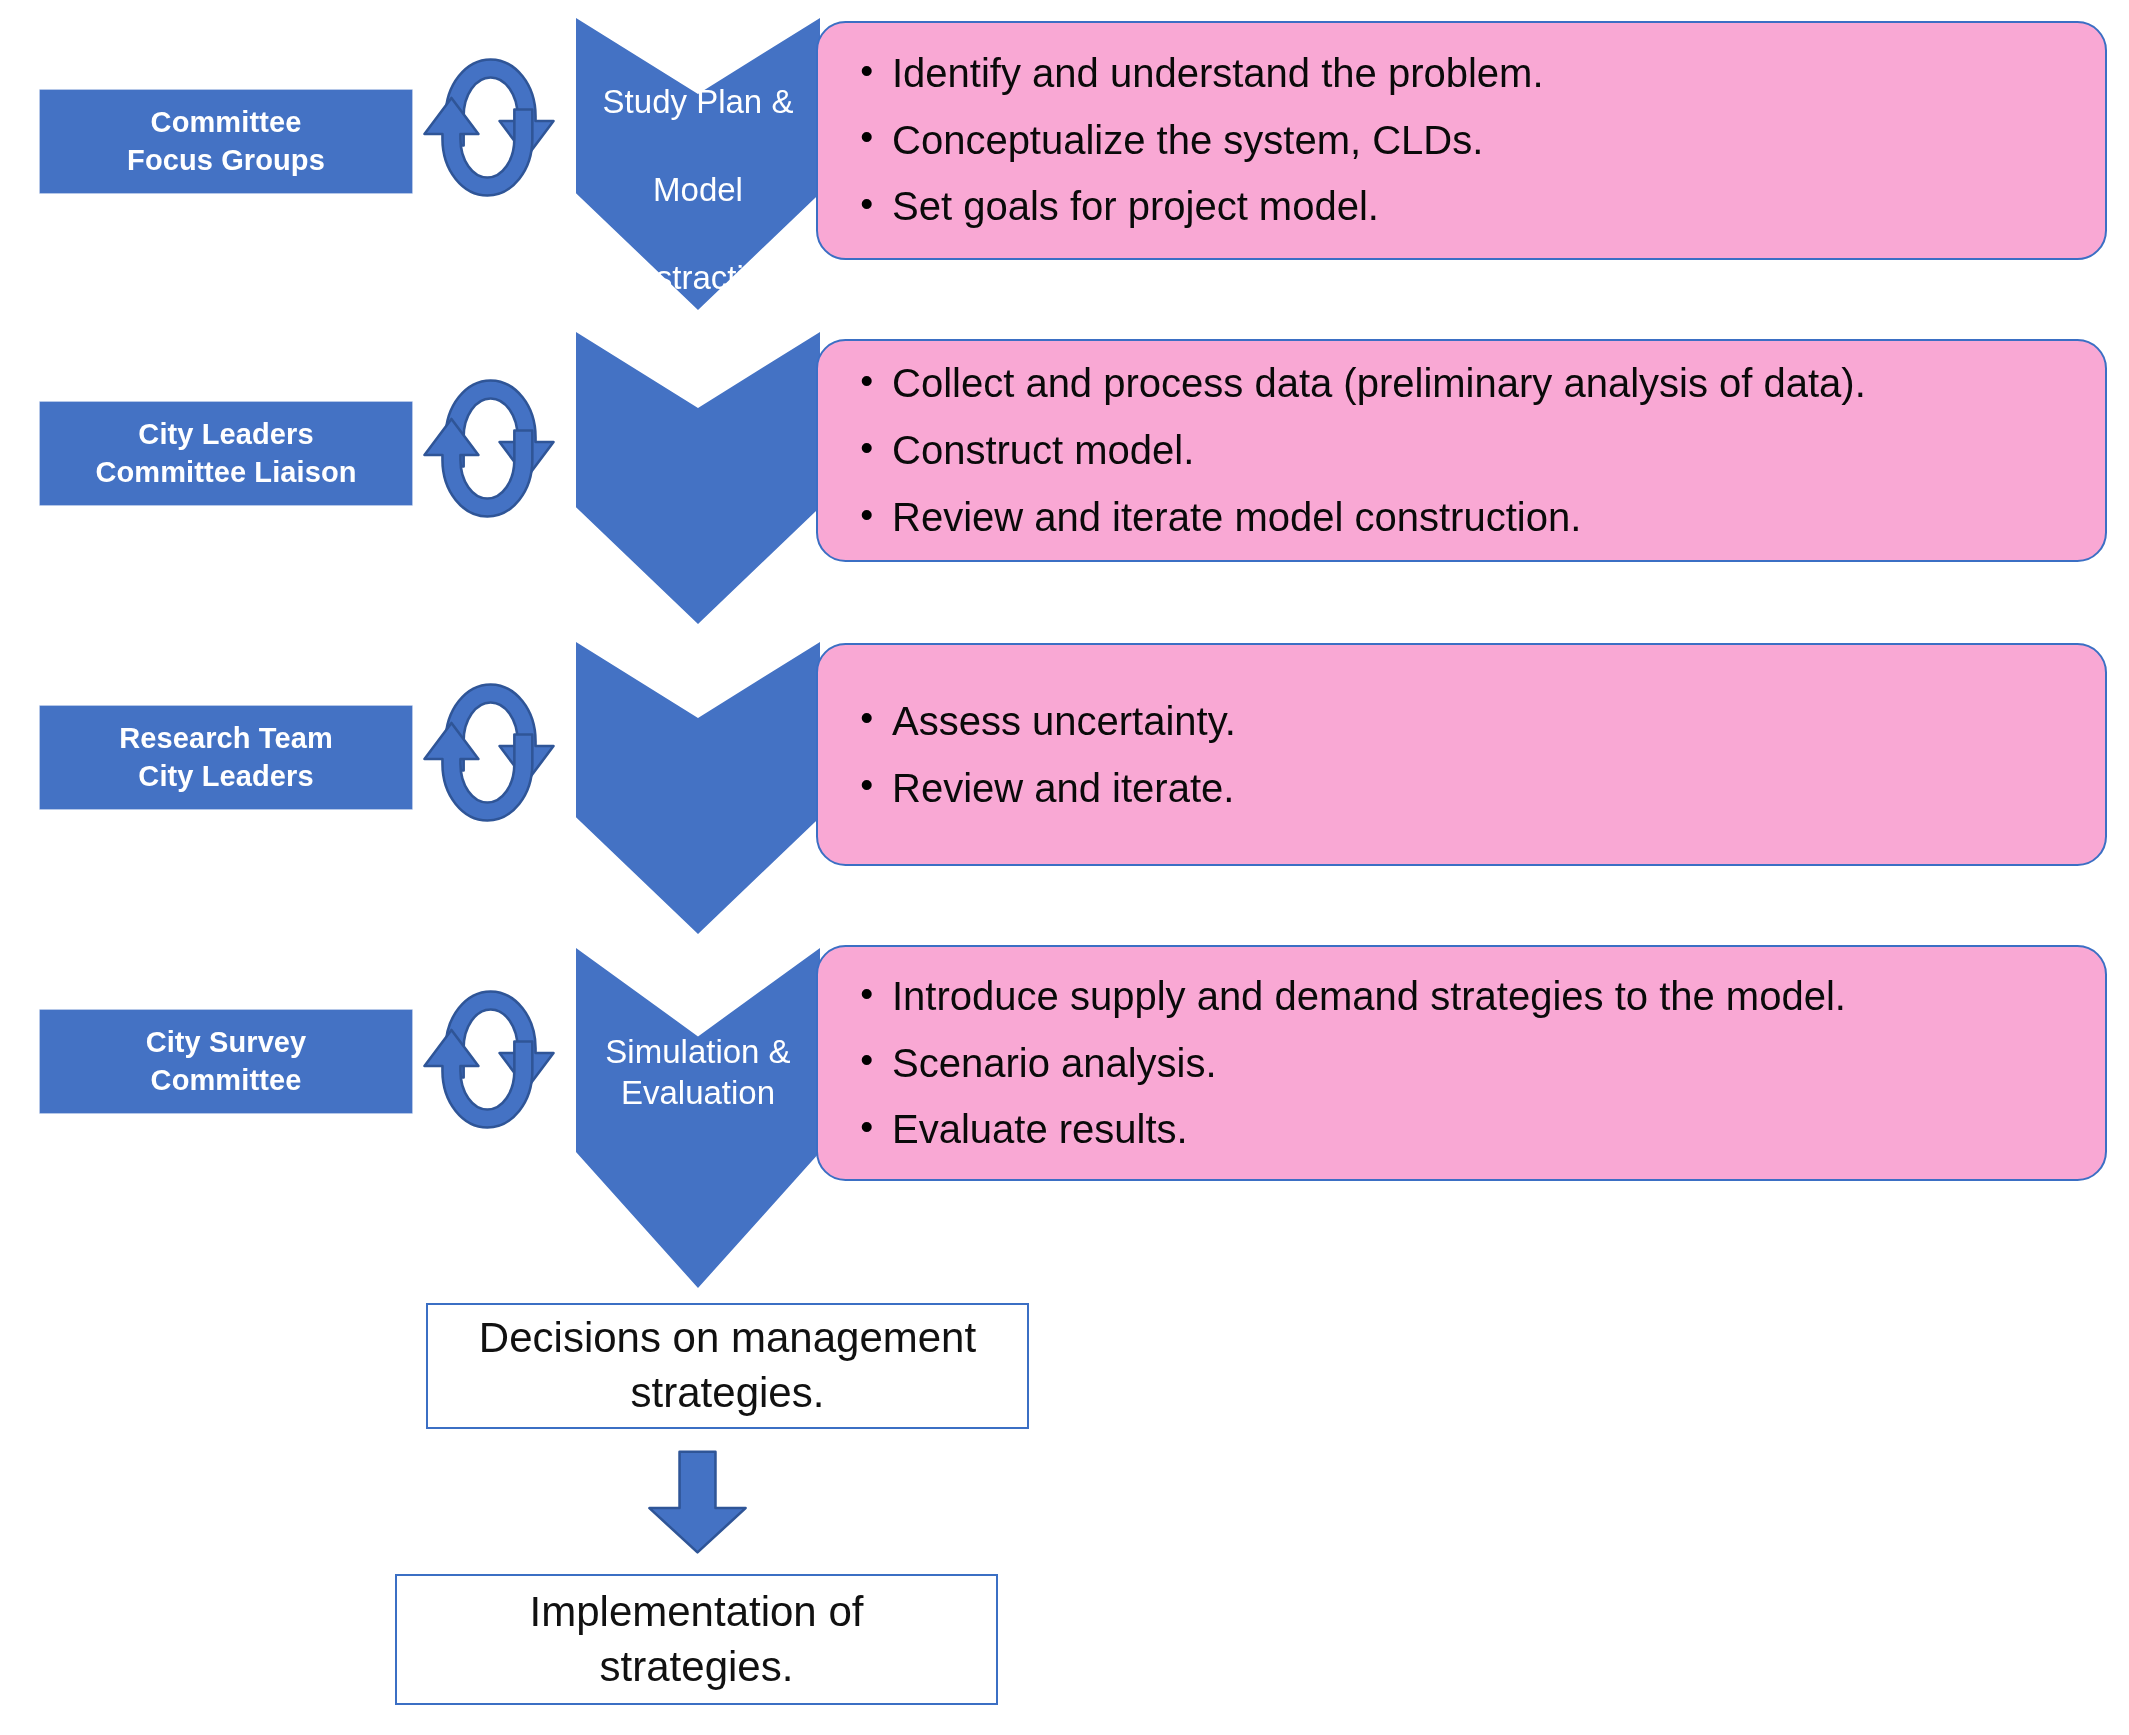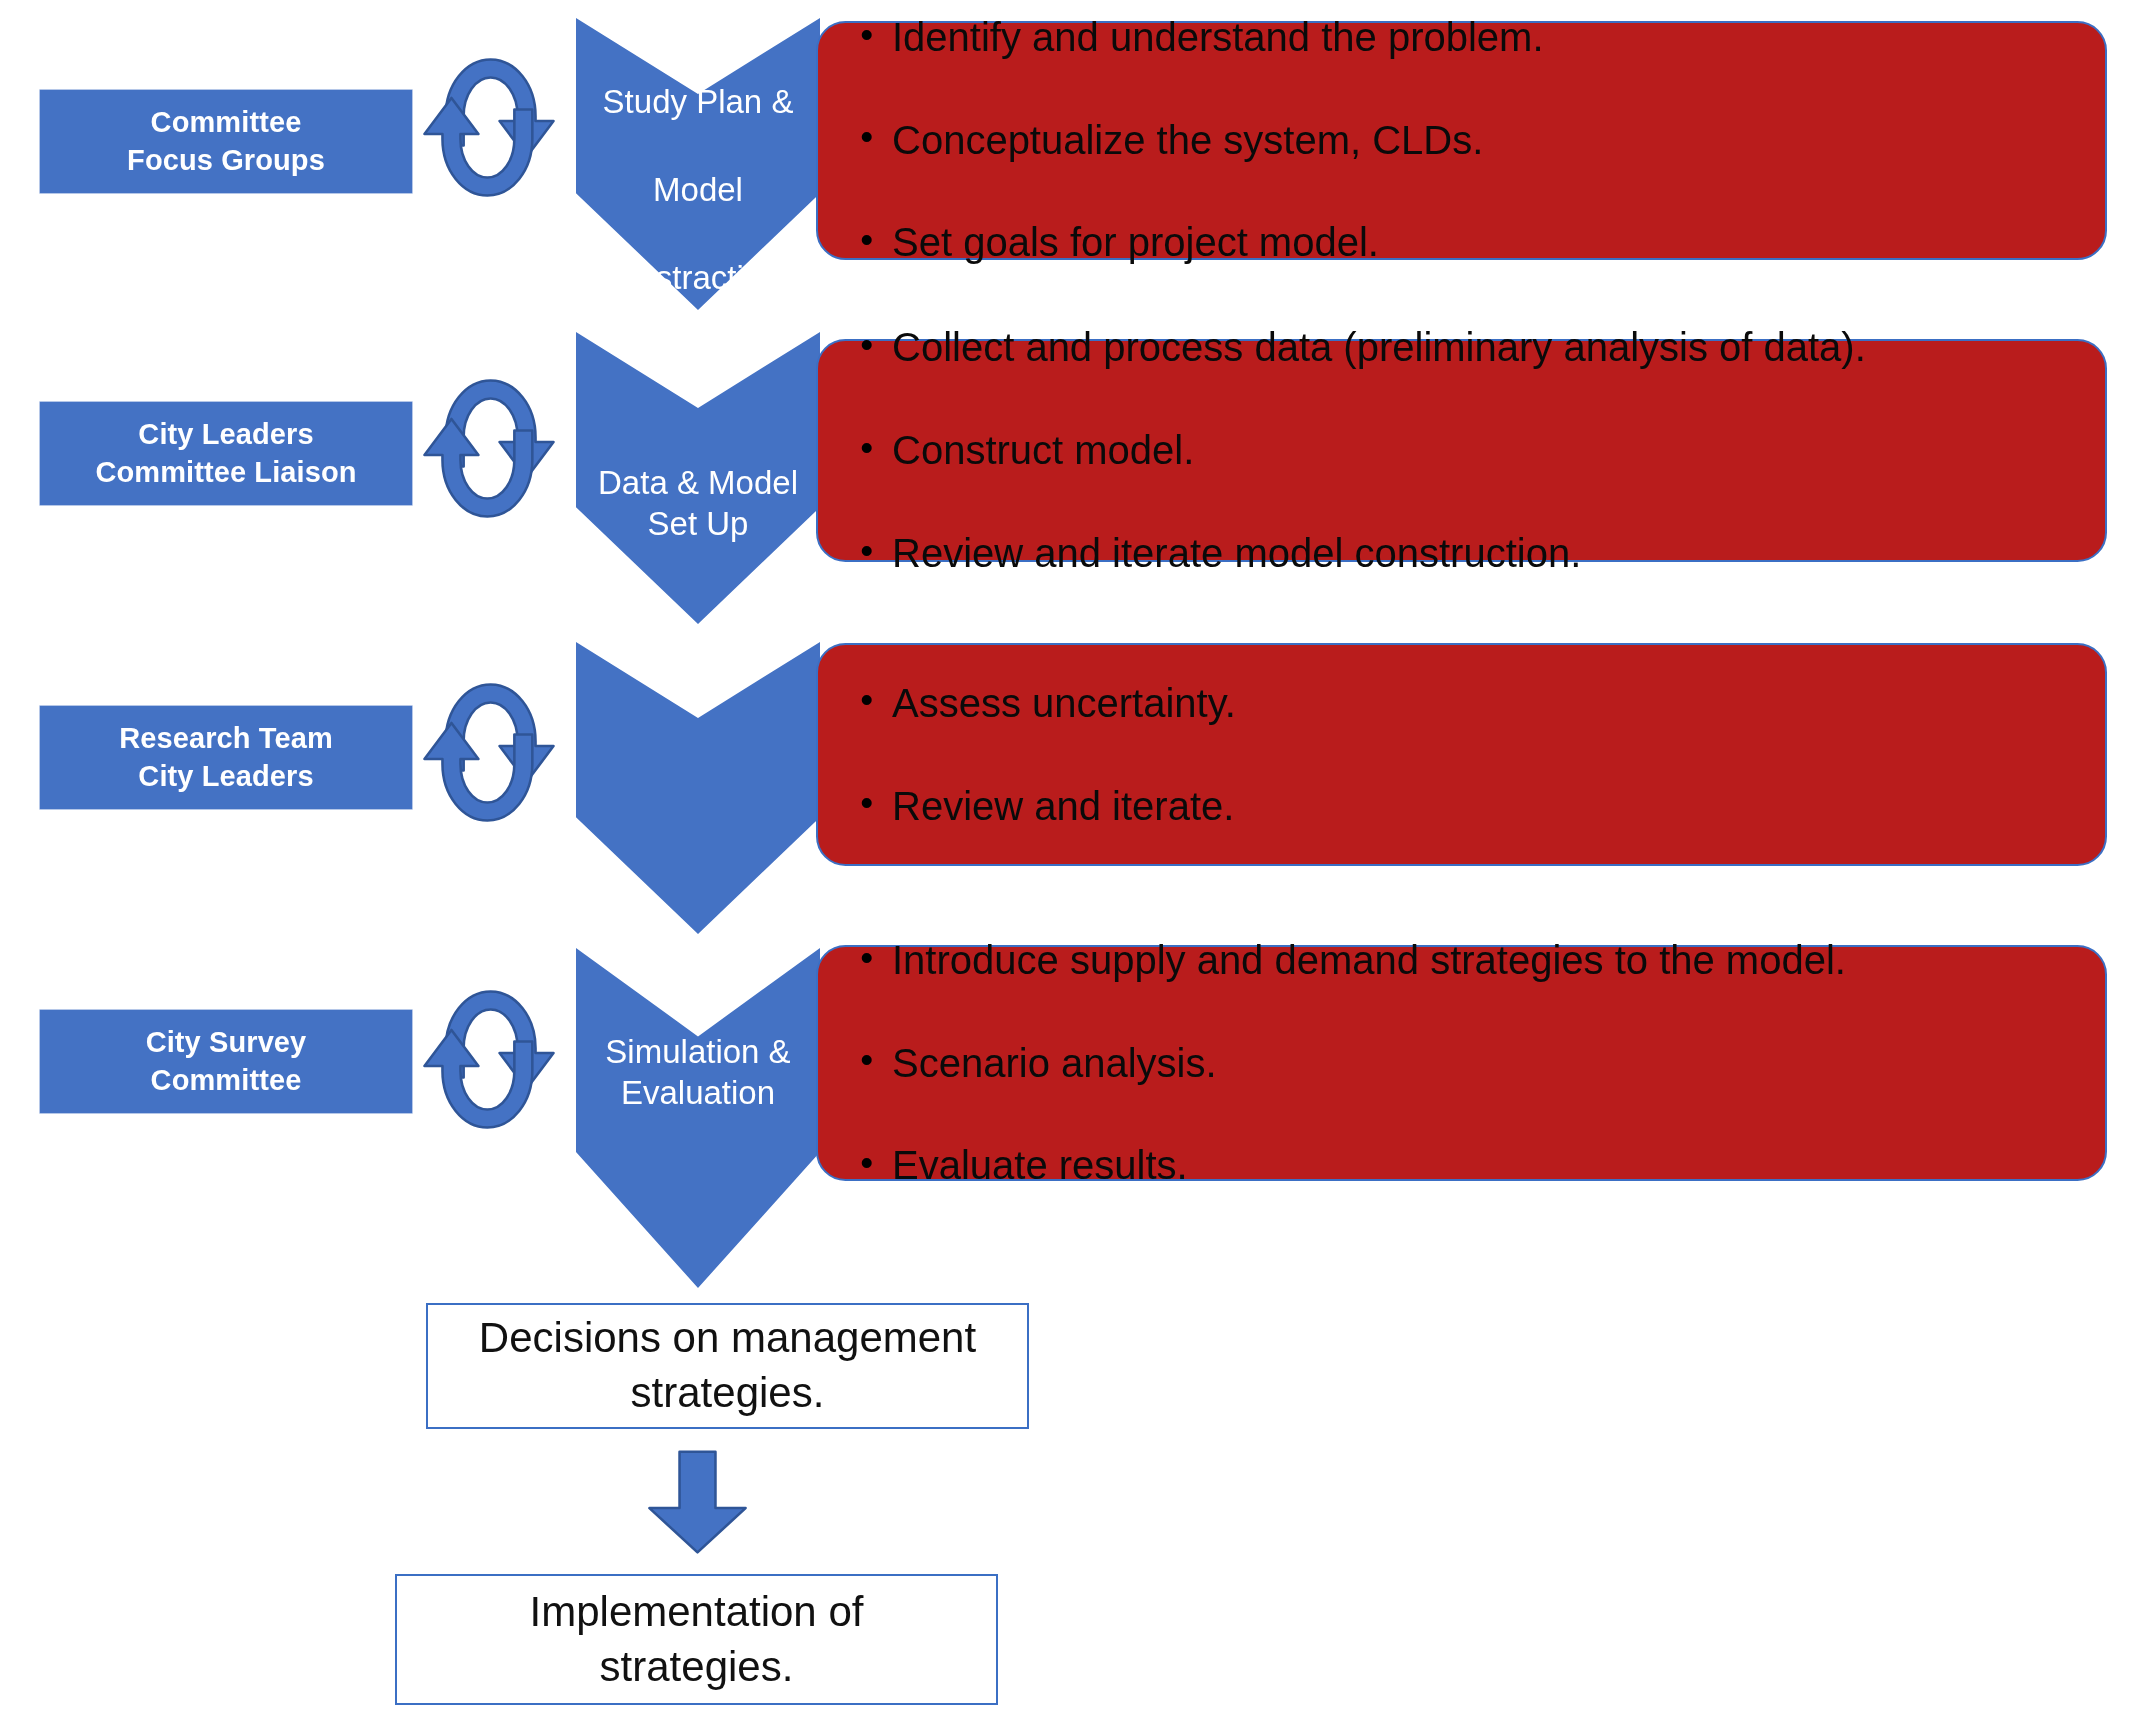--- a/index.html
+++ b/index.html
@@ -41,26 +41,26 @@
     text-align:center;
     display:flex;flex-direction:column;
     align-items:center;justify-content:center;
     pointer-events:none;
   }
   .chevron-label span{display:block;white-space:nowrap;}
 
   
   .bullets{
     position:absolute;
-    background:#b91c1c;
+    background:#f9a8d4;
     border:2.6px solid #3B6FC4;
     border-radius:29.5px;
     box-sizing:border-box;
     padding:22px 0 22px 41px;
-    display:flex;flex-direction:column;justify-content:center;gap:36px;
+    display:flex;flex-direction:column;justify-content:center;
   }
   .bullets .li{
     position:relative;
     font-size:40px;line-height:1.12;
     color:#0a0a0a;
     padding-left:33px;
     margin:11px 0;
     white-space:nowrap;
   }
   .bullets .li::before{
@@ -126,24 +126,20 @@
   <div class="cycle-icon" style="left:420px;top:352px;width:138px;height:193px;">
     <svg viewBox="0 0 215 300" width="138" height="193" aria-hidden="true">
       <g fill="#4472C4" stroke="#2F5597" stroke-width="4" stroke-linejoin="round">
         <path d="M 40 178 L 40 132 A 70 88 0 0 1 180 132 L 180 140 L 208 140 L 166 196 L 124 140 L 152 140 L 152 132 A 42 60 0 0 0 68 132 L 68 178 Z"></path>
         <path d="M 175 122 L 175 168 A 70 88 0 0 1 35 168 L 35 160 L 7 160 L 49 104 L 91 160 L 63 160 L 63 168 A 42 60 0 0 0 147 168 L 147 122 Z"></path>
       </g>
     </svg>
   </div>
 
   <div class="chevron" style="left:576px;top:332px;width:244px;height:292px;"></div>
-  <div class="chevron-label" style="left:576px;top:449px;width:244px;height:109px;">
-    <span>Data &amp; Model</span>
-    <span>Set Up</span>
-  </div>
 
   <div class="bullets" style="left:816px;top:339px;width:1291px;height:223px;">
     <div class="li">Collect and process data (preliminary analysis of data).</div>
     <div class="li">Construct model.</div>
     <div class="li">Review and iterate model construction.</div>
   </div>
 
   <div class="stakeholder" style="left:40px;top:706px;width:372px;height:103px;">
     <span>Research Team</span>
     <span>City Leaders</span>

